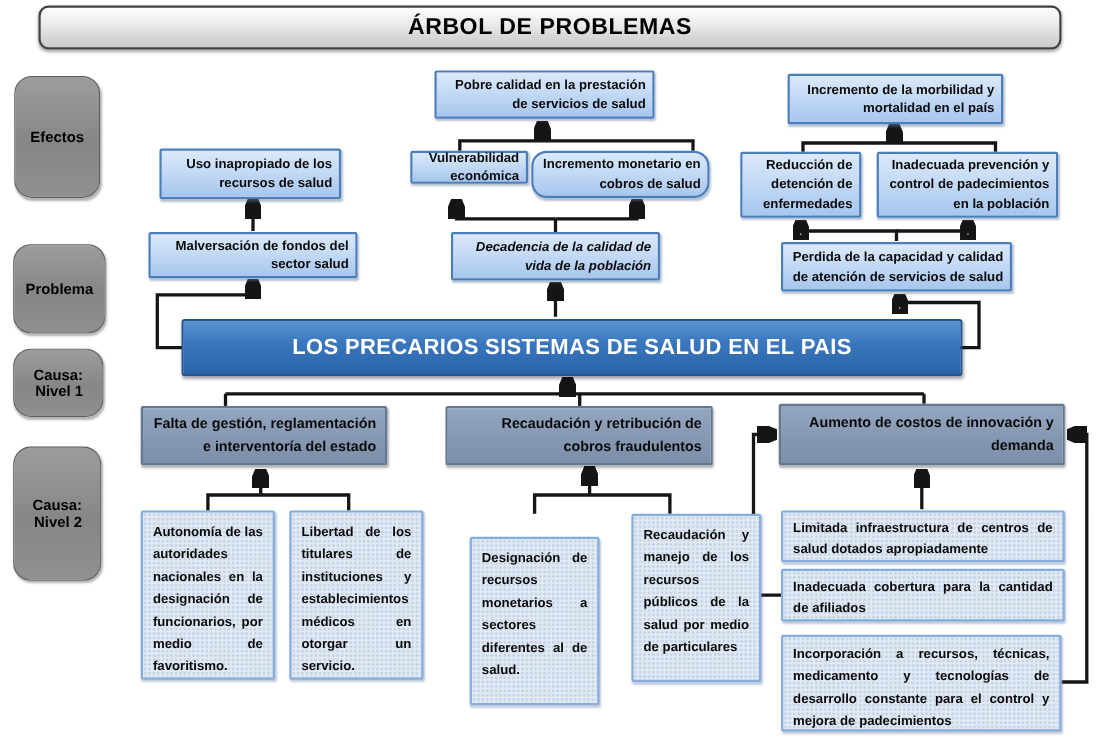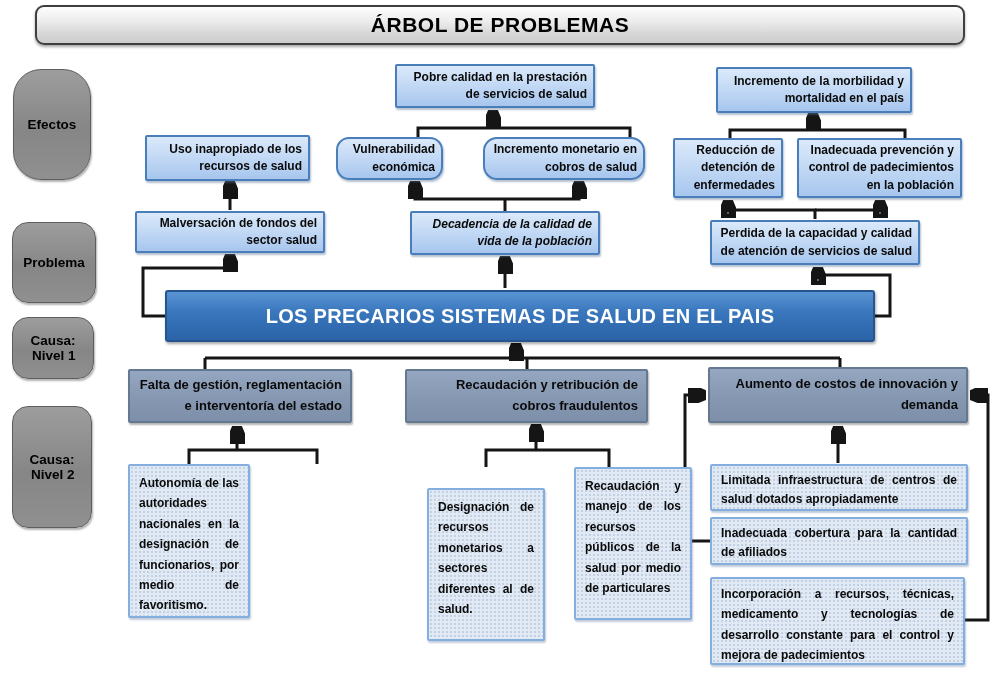--- a/index.html
+++ b/index.html
@@ -96,44 +96,45 @@
     <path d="M237,450 V429" marker-end="url(#arw)"></path>
     <path d="M486,467 V450 H609 V467"></path>
     <path d="M536,450 V427" marker-end="url(#arw)"></path>
     <path d="M838,463 V429" marker-end="url(#arw)"></path>
     <path d="M710,541 H685 V395 H703" marker-end="url(#arw)"></path>
     <path d="M965,620 H988 V395 H973" marker-end="url(#arw)"></path>
   </svg>
 
   <div class="node center" id="ttl">ÁRBOL DE PROBLEMAS</div>
 
-  <div class="node sb center" style="left:13px;top:69px;width:78px;height:111px;border-radius:28px;">Efectos</div>
+  <div class="node sb center" style="left:13px;top:69px;width:78px;height:111px;">Efectos</div>
   <div class="node sb center" style="left:12px;top:222px;width:84px;height:81px;">Problema</div>
   <div class="node sb center" style="left:12px;top:317px;width:82px;height:62px;">Causa:
 Nivel 1</div>
   <div class="node sb center" style="left:12px;top:406px;width:80px;height:122px;">Causa:
 Nivel 2</div>
 
   <div class="node fx center" style="left:395px;top:64px;width:200px;height:44px;">Pobre calidad en la prestación de servicios de salud</div>
   <div class="node fx center" style="left:716px;top:67px;width:196px;height:46px;">Incremento de la morbilidad y mortalidad en el país</div>
   <div class="node fx center" style="left:145px;top:135px;width:165px;height:46px;">Uso inapropiado de los recursos de salud</div>
-  <div class="node fx center" style="left:336px;top:137px;width:107px;height:43px;border-radius:13px;">Vulnerabilidad económica</div>
+  <div class="node fx center" style="left:373px;top:137px;width:107px;height:30px;">Vulnerabilidad económica</div>
   <div class="node fx center" style="left:483px;top:137px;width:162px;height:43px;border-radius:14px;">Incremento monetario en cobros de salud</div>
   <div class="node fx center" style="left:673px;top:138px;width:110px;height:60px;">Reducción de detención de enfermedades</div>
   <div class="node fx center" style="left:797px;top:138px;width:165px;height:60px;">Inadecuada prevención y control de padecimientos en la población</div>
   <div class="node fx center" style="left:135px;top:211px;width:190px;height:42px;">Malversación de fondos del sector salud</div>
   <div class="node fx center" style="left:410px;top:211px;width:190px;height:44px;font-style:italic;">Decadencia de la calidad de vida de la población</div>
   <div class="node fx center" style="left:710px;top:220px;width:210px;height:45px;">Perdida de la capacidad y calidad de atención de servicios de salud</div>
 
   <div class="node center" id="prb">LOS PRECARIOS SISTEMAS DE SALUD EN EL PAIS</div>
 
   <div class="node lv1 center" style="left:128px;top:369px;width:224px;height:54px;">Falta de gestión, reglamentación  e interventoría del estado</div>
   <div class="node lv1 center" style="left:405px;top:369px;width:243px;height:54px;">Recaudación y retribución de cobros fraudulentos</div>
   <div class="node lv1 center" style="left:708px;top:367px;width:260px;height:56px;">Aumento de costos de innovación y demanda</div>
 
   <div class="node lv2 lv2-tall" style="left:128px;top:464px;width:122px;height:154px;">Autonomía de las autoridades nacionales en la designación de funcionarios, por medio de favoritismo.</div>
+  <div class="node lv2 lv2-tall" style="left:263px;top:464px;width:122px;height:154px;">Libertad de los titulares de instituciones y establecimientos médicos en otorgar un servicio.</div>
   <div class="node lv2 lv2-tall" style="left:427px;top:488px;width:118px;height:153px;">Designación de recursos monetarios a sectores diferentes al de salud.</div>
   <div class="node lv2 lv2-tall" style="left:574px;top:467px;width:118px;height:153px;">Recaudación y manejo de los recursos públicos de la salud por medio de particulares</div>
   <div class="node lv2 lv2-wide" style="left:710px;top:464px;width:258px;height:47px;">Limitada infraestructura de centros de salud dotados apropiadamente</div>
   <div class="node lv2 lv2-wide" style="left:710px;top:517px;width:258px;height:48px;">Inadecuada cobertura para la cantidad de afiliados</div>
   <div class="node lv2 lv2-wide" style="left:710px;top:577px;width:255px;height:88px;line-height:1.7;">Incorporación a recursos, técnicas, medicamento y tecnologías de desarrollo constante para el control y mejora de padecimientos</div>
 
 </div>
 
 </body></html>

